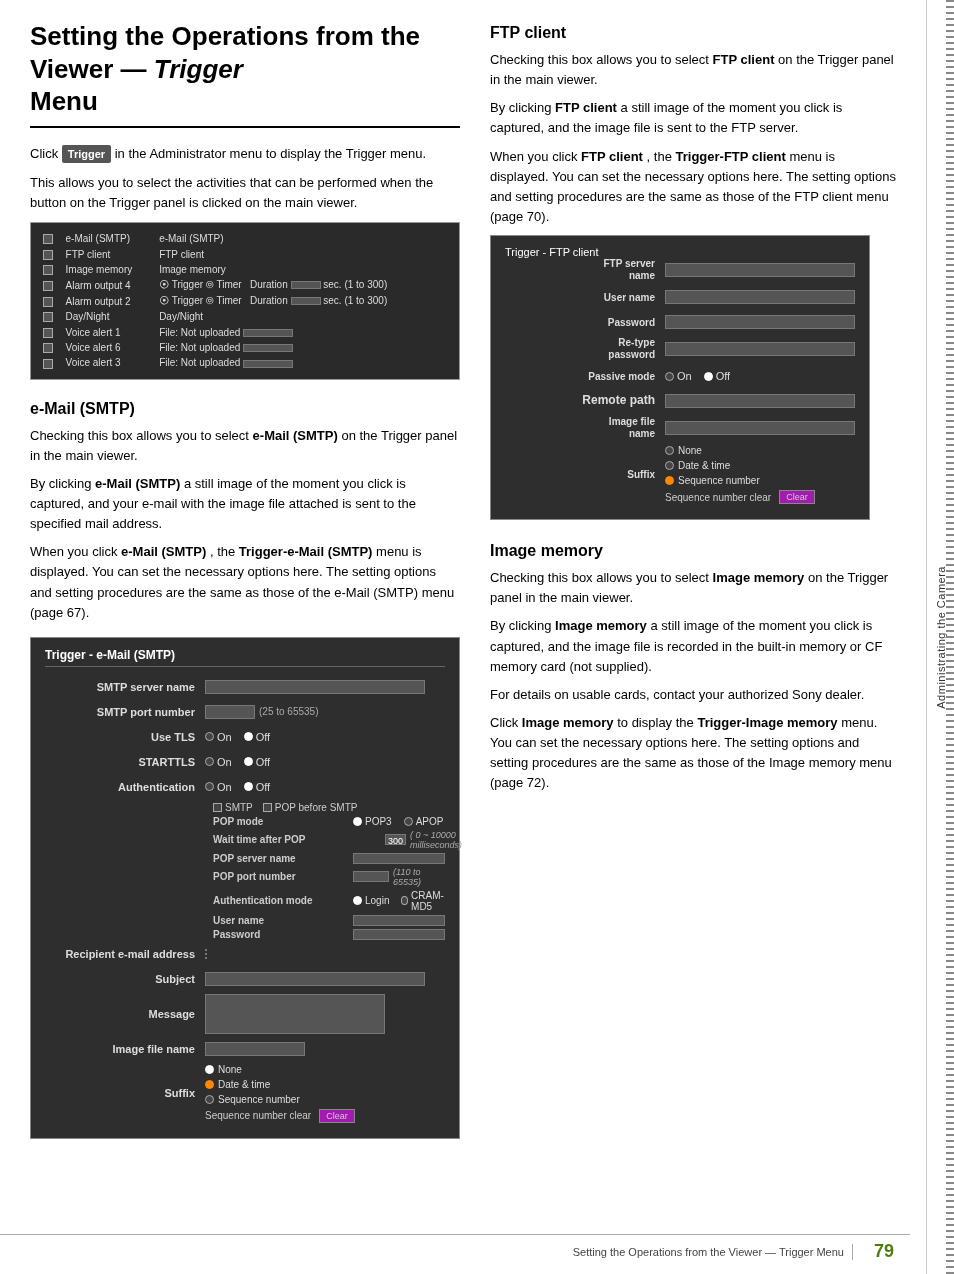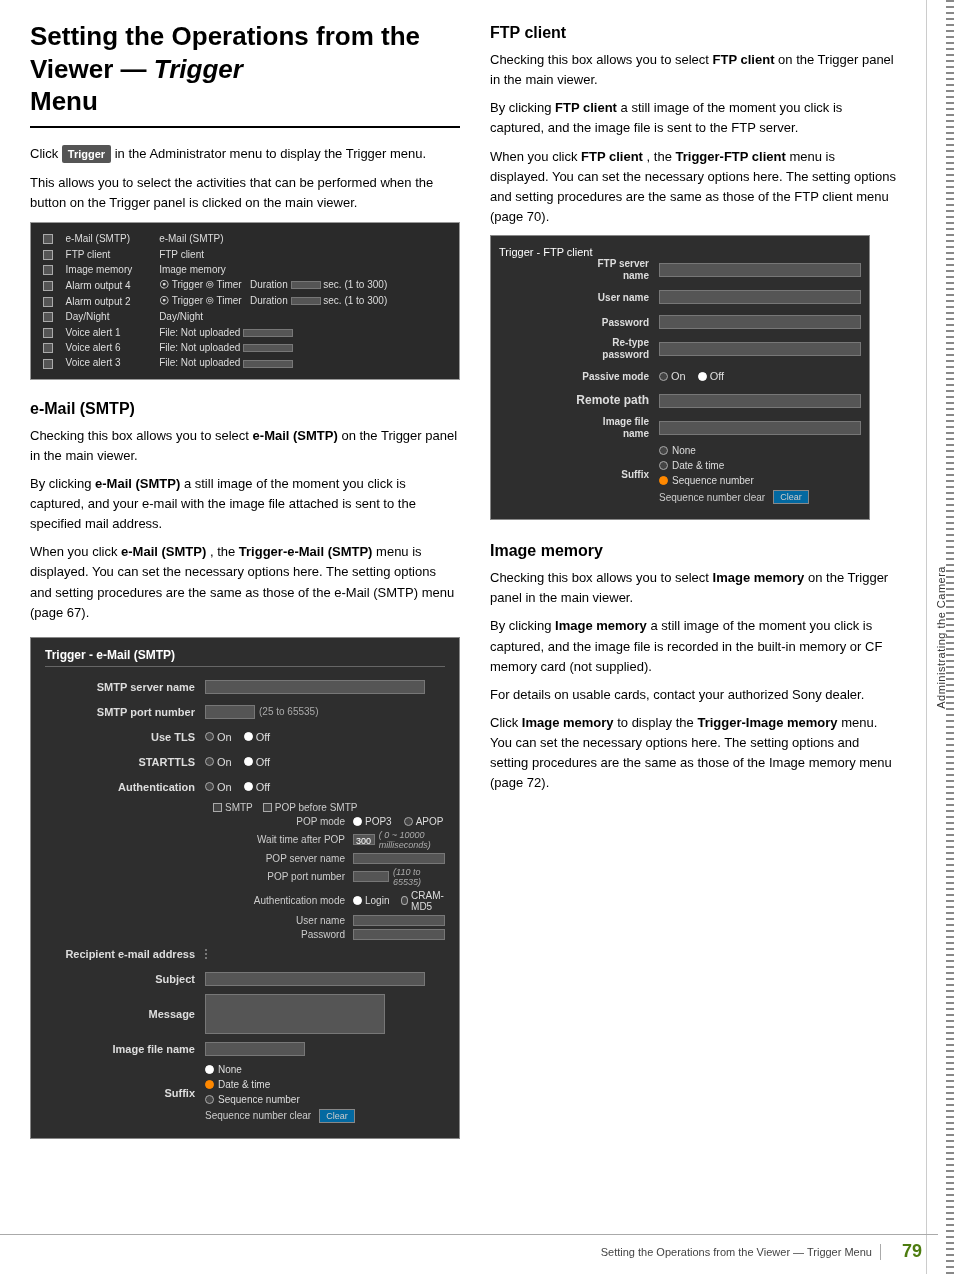--- a/index.html
+++ b/index.html
@@ -226,24 +226,25 @@
       background: #ff8800;
       border-color: #ff8800;
     }
     .sub-form-row {
       display: flex;
       align-items: center;
       margin-bottom: 3px;
     }
     .sub-label {
       flex: 0 0 140px;
-      text-align: right;
+      text-align: left;
       padding-right: 8px;
       font-size: 10px;
       color: #ccc;
+      font-weight: bold;
     }
     .sub-field {
       background: #555;
       border: 1px solid #777;
       height: 11px;
       width: 140px;
     }
     .sub-note {
       font-size: 9px;
       color: #aaa;
@@ -263,34 +264,34 @@
     }
     .suffix-option {
       display: flex;
       align-items: center;
       gap: 4px;
       font-size: 10px;
       color: #ddd;
     }
     .clear-btn {
       display: inline-block;
-      background: #0369a1;
+      background: #a21caf;
       border: 1px solid #888;
       color: #ccc;
       font-size: 9px;
       padding: 1px 6px;
       margin-left: 4px;
     }
 
     
     .page-footer {
       position: absolute;
       bottom: 12px;
       left: 0;
-      right: 16px;
+      right: 44px;
       display: flex;
       justify-content: flex-end;
       align-items: center;
       border-top: 1px solid #aaa;
       padding-top: 6px;
       padding-right: 16px;
       font-size: 11px;
       color: #444;
     }
     .footer-page-num {
@@ -303,21 +304,21 @@
       width: 1px;
       height: 16px;
       background: #aaa;
       margin-left: 8px;
     }
 
     
     .ftp-panel {
       background: #2e2e2e;
       border: 1px solid #888;
-      padding: 10px 8px;
+      padding: 10px 14px;
       margin-top: 8px;
       color: #fff;
       font-size: 11px;
       max-width: 380px;
     }
   </style>
 </head>
 <body>
 
 <div class="page-container">
@@ -495,21 +496,21 @@
                 <span>POP3</span>
               </div>
               <div class="radio-item">
                 <span class="fake-radio"></span>
                 <span>APOP</span>
               </div>
             </div>
           </div>
           <div class="sub-form-row">
             <div class="sub-label">Wait time after POP</div>
-            <div class="sub-field" style="width:30px; background:#555; font-size:9px; color:#fff; padding:1px 2px; border:1px solid #777;">300</div>
+            <div class="sub-field" style="width:30px; background:#555; font-size:9px; color:#fff; padding:1px 2px; border:1px solid #777;margin-left:32px;">300</div>
             <span class="sub-note">( 0 ~ 10000 milliseconds)</span>
           </div>
           <div class="sub-form-row">
             <div class="sub-label">POP server name</div>
             <div class="sub-field"></div>
           </div>
           <div class="sub-form-row">
             <div class="sub-label">POP port number</div>
             <div class="sub-field" style="width:40px;"></div>
             <span class="sub-note">(110 to 65535)</span>

